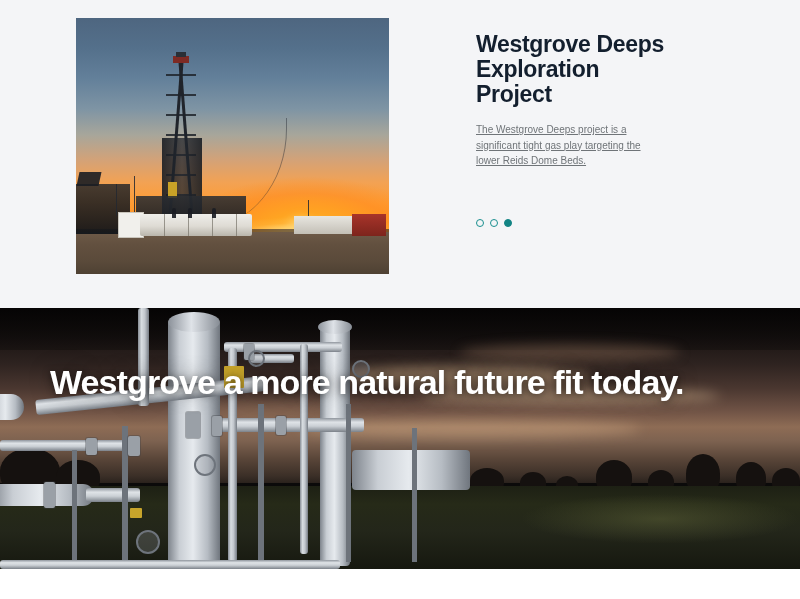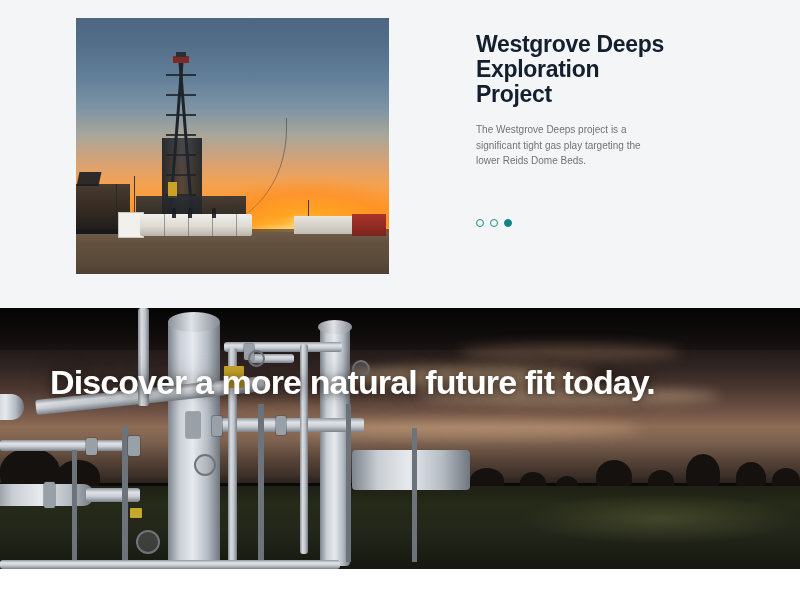--- a/index.html
+++ b/index.html
@@ -251,20 +251,21 @@
     font-weight: bold;
     letter-spacing: -0.3px;
     color: #131f2e;
   }
   .feature-desc {
     margin: 15px 0 0 0;
     font-size: 10px;
     line-height: 15.5px;
     color: #6f7478;
     max-width: 190px;
+    text-decoration: underline;
   }
   .carousel-dots {
     position: absolute;
     left: 464px;
     top: 219px;
     display: flex;
     align-items: center;
     gap: 6px;
   }
   .dot {
@@ -587,16 +588,16 @@
         
         
         
         
         
         
       </div>
     </div>
   </section>
 
-  <h1 class="hero-heading">Discover a more natural future fit today.</h1>
+  <h1 class="hero-heading">Westgrove a more natural future fit today.</h1>
 
   <div class="footer-strip"></div>
 </div>
 
 </body></html>

